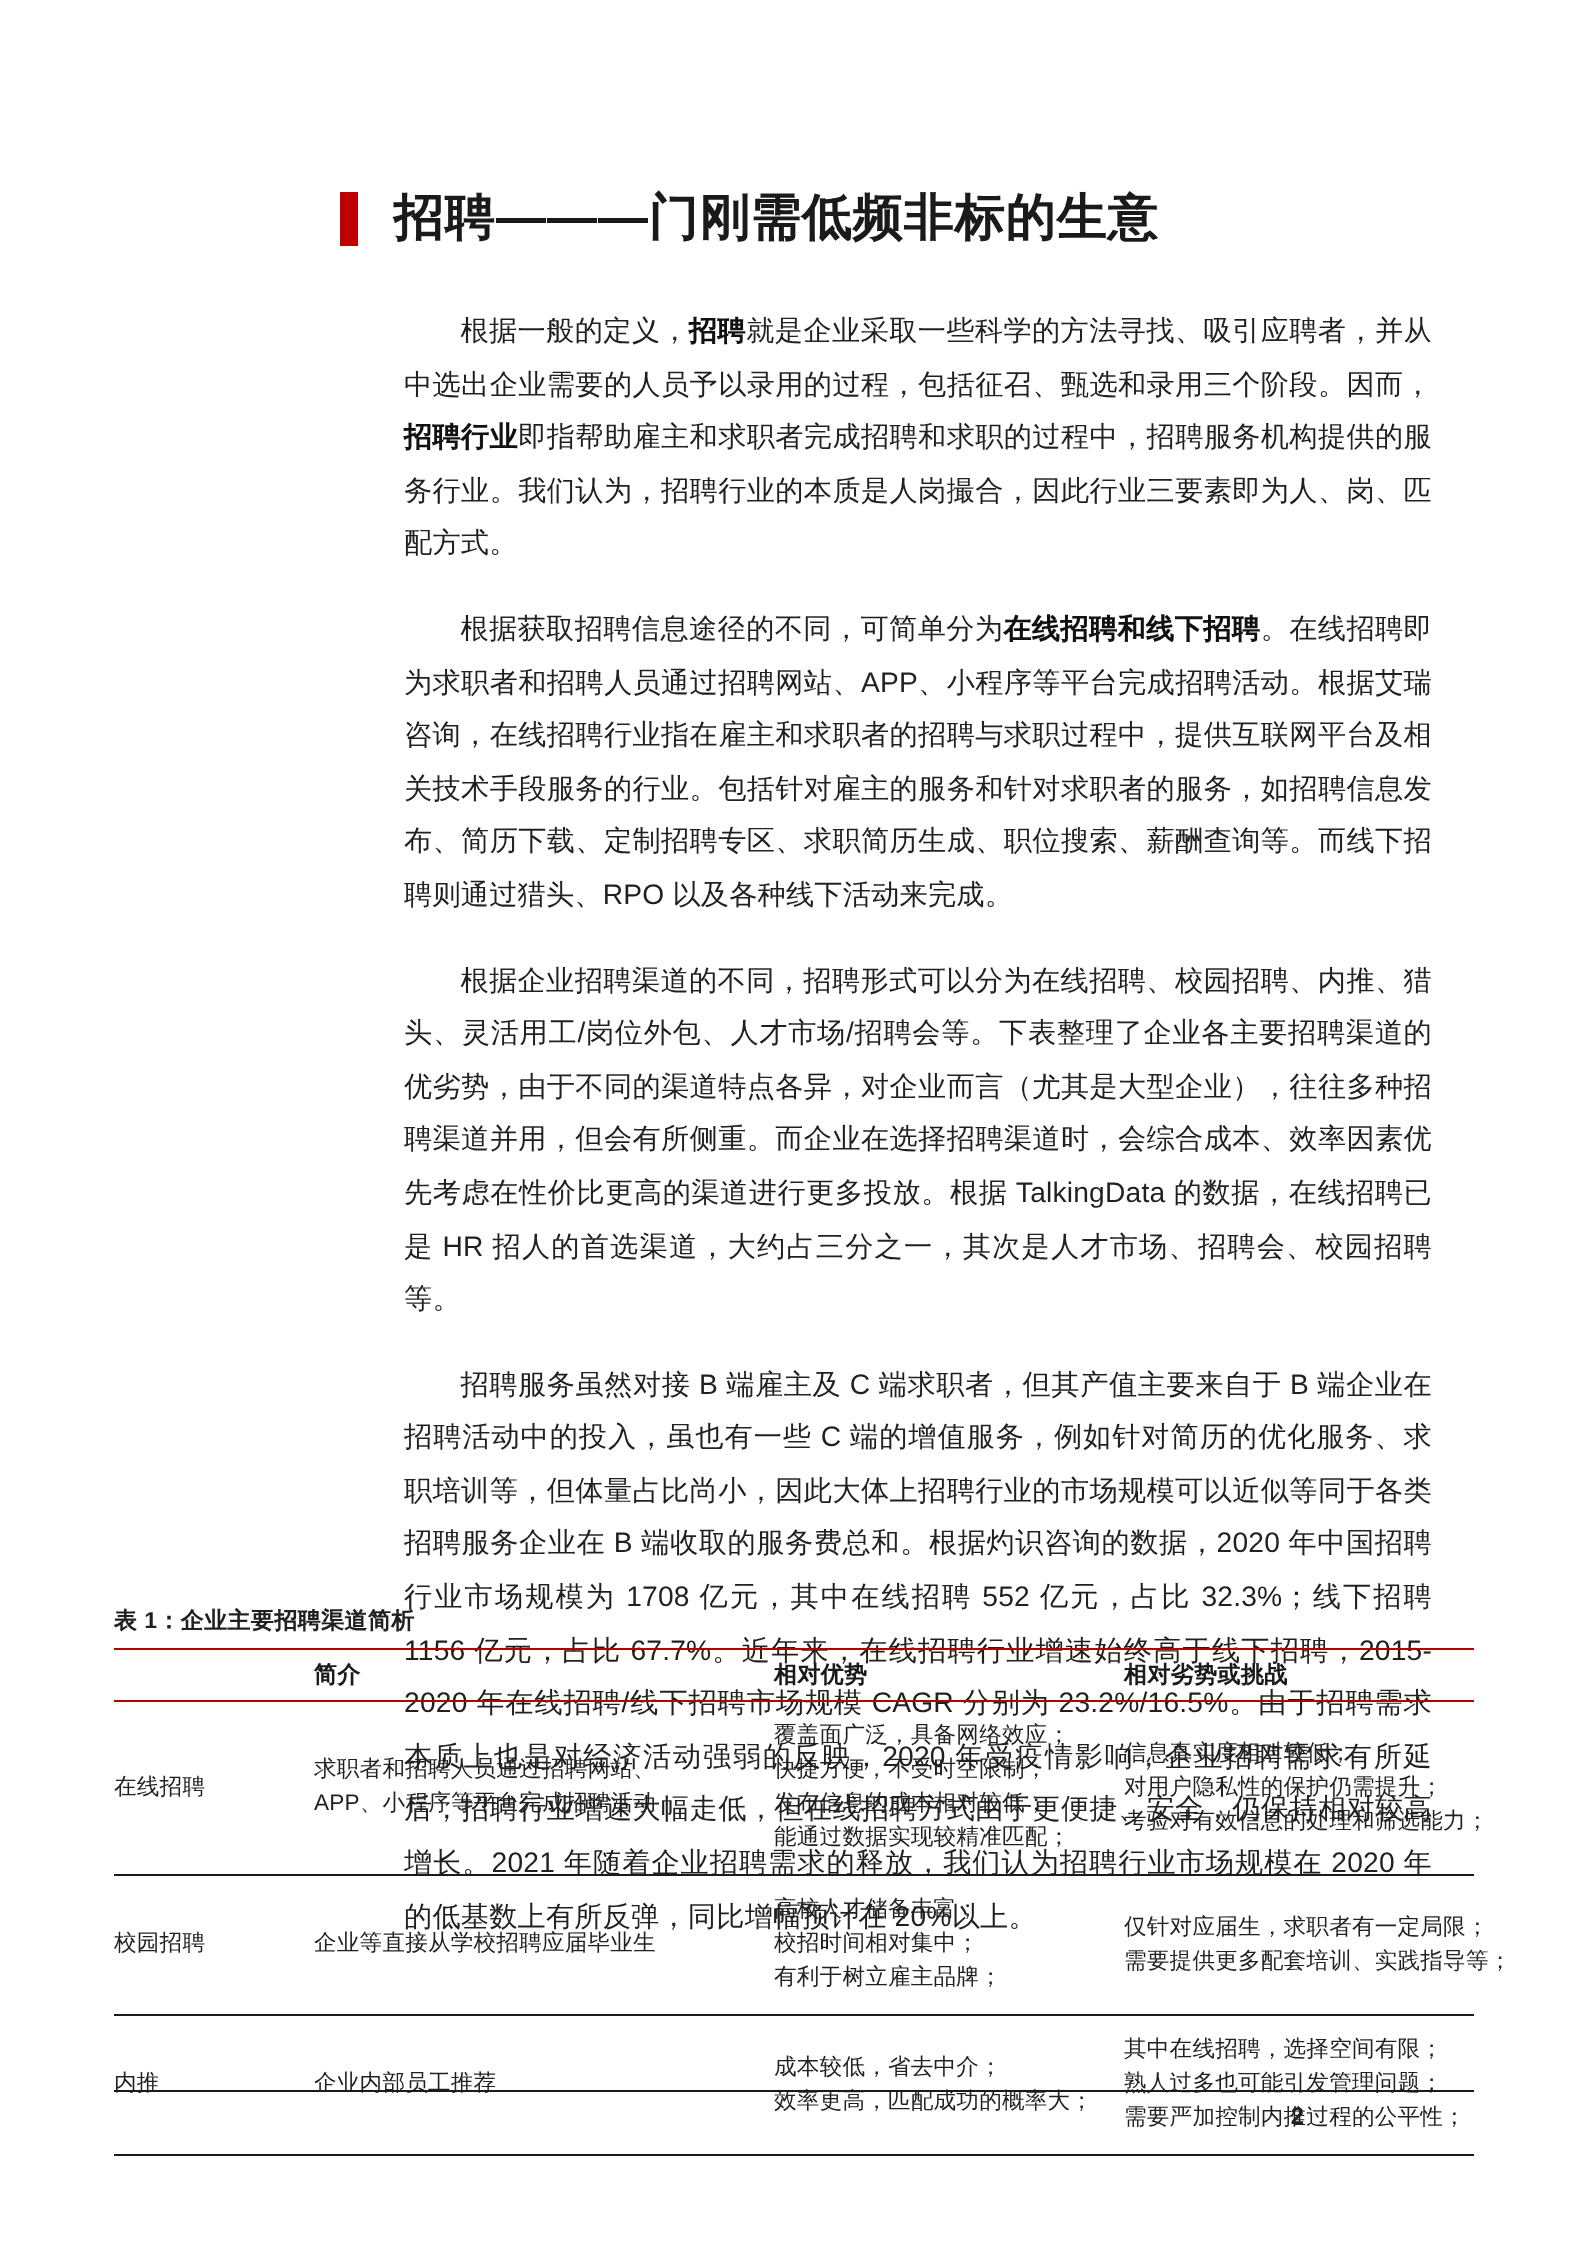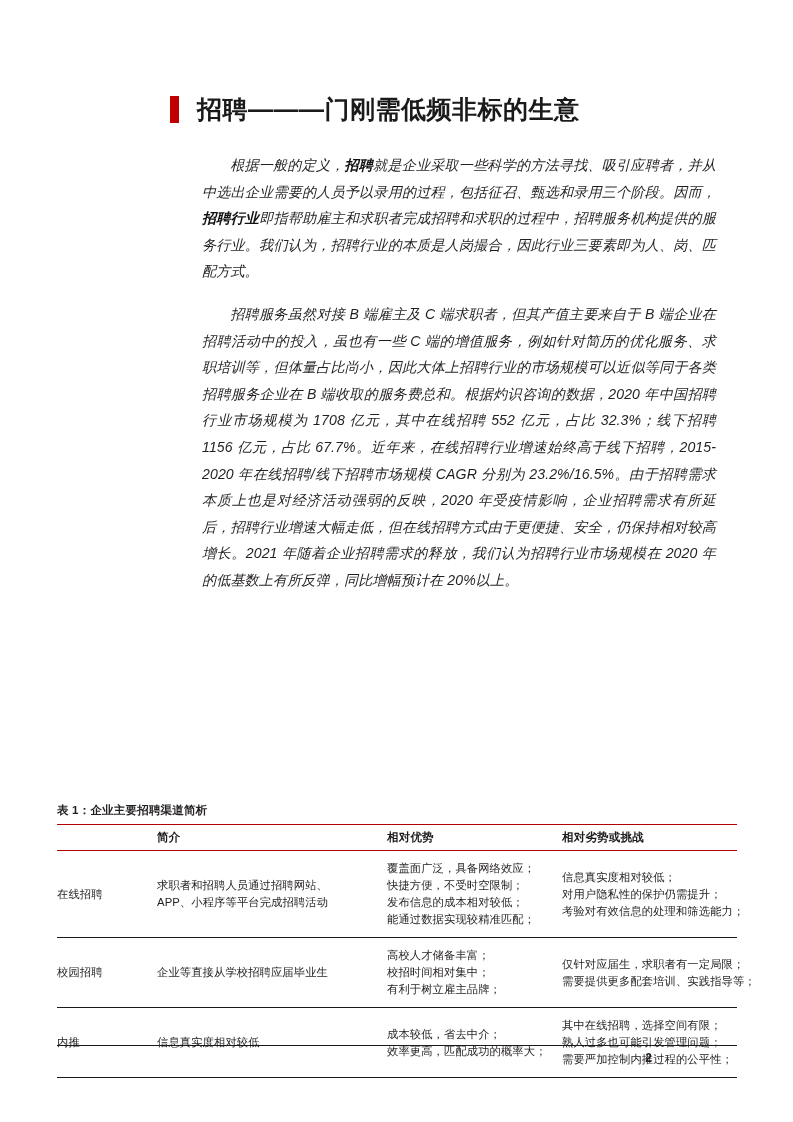--- a/index.html
+++ b/index.html
@@ -56,21 +56,20 @@
   }
   p.para {
     margin: 0 16px 16px 0;
     font-size: 14.1px;
     line-height: 26.6px;
     text-align: justify;
     text-justify: inter-ideograph;
     text-indent: 2em;
     color: #231f20;
     letter-spacing: 0.1px;
-    font-style: italic;
   }
   p.para b {
     font-weight: bold;
     color: #111;
   }
 
   
   .table-block {
     position: absolute;
     left: 57px;
@@ -147,20 +146,22 @@
 
 <div class="page">
 
   <div class="title-block">
     <span class="title-marker"></span>
     <span class="title-text">招聘———门刚需低频非标的生意</span>
   </div>
 
   <div class="body-col">
     <p class="para"><span>根据一般的定义，</span><b>招聘</b><span>就是企业采取一些科学的方法寻找、吸引应聘者，并从中选出企业需要的人员予以录用的过程，包括征召、甄选和录用三个阶段。因而，</span><b>招聘行业</b><span>即指帮助雇主和求职者完成招聘和求职的过程中，招聘服务机构提供的服务行业。我们认为，招聘行业的本质是人岗撮合，因此行业三要素即为人、岗、匹配方式。</span></p>
+    <p class="para"><span>根据获取招聘信息途径的不同，可简单分为</span><b>在线招聘和线下招聘</b><span>。在线招聘即为求职者和招聘人员通过招聘网站、APP、小程序等平台完成招聘活动。根据艾瑞咨询，在线招聘行业指在雇主和求职者的招聘与求职过程中，提供互联网平台及相关技术手段服务的行业。包括针对雇主的服务和针对求职者的服务，如招聘信息发布、简历下载、定制招聘专区、求职简历生成、职位搜索、薪酬查询等。而线下招聘则通过猎头、RPO 以及各种线下活动来完成。</span></p>
+    <p class="para"><span>根据企业招聘渠道的不同，招聘形式可以分为在线招聘、校园招聘、内推、猎头、灵活用工/岗位外包、人才市场/招聘会等。下表整理了企业各主要招聘渠道的优劣势，由于不同的渠道特点各异，对企业而言（尤其是大型企业），往往多种招聘渠道并用，但会有所侧重。而企业在选择招聘渠道时，会综合成本、效率因素优先考虑在性价比更高的渠道进行更多投放。根据 TalkingData 的数据，在线招聘已是 HR 招人的首选渠道，大约占三分之一，其次是人才市场、招聘会、校园招聘等。</span></p>
     <p class="para"><span>招聘服务虽然对接 B 端雇主及 C 端求职者，但其产值主要来自于 B 端企业在招聘活动中的投入，虽也有一些 C 端的增值服务，例如针对简历的优化服务、求职培训等，但体量占比尚小，因此大体上招聘行业的市场规模可以近似等同于各类招聘服务企业在 B 端收取的服务费总和。根据灼识咨询的数据，2020 年中国招聘行业市场规模为 1708 亿元，其中在线招聘 552 亿元，占比 32.3%；线下招聘 1156 亿元，占比 67.7%。近年来，在线招聘行业增速始终高于线下招聘，2015-2020 年在线招聘/线下招聘市场规模 CAGR 分别为 23.2%/16.5%。由于招聘需求本质上也是对经济活动强弱的反映，2020 年受疫情影响，企业招聘需求有所延后，招聘行业增速大幅走低，但在线招聘方式由于更便捷、安全，仍保持相对较高增长。2021 年随着企业招聘需求的释放，我们认为招聘行业市场规模在 2020 年的低基数上有所反弹，同比增幅预计在 20%以上。</span></p>
   </div>
 
   <div class="table-block">
     <div class="table-caption">表 1：企业主要招聘渠道简析</div>
     <table class="channels">
       <colgroup>
         <col class="c-name">
           <col class="c-desc">
           <col class="c-adv">
@@ -229,21 +230,21 @@
             </td>
           </tr>
           <tr>
             <td class="cell-name">
               <div class="lines">
                 <span>内推</span>
               </div>
             </td>
             <td class="cell-desc">
               <div class="lines">
-                <span>信息真实度相对较低</span>
+                <span>企业内部员工推荐</span>
               </div>
             </td>
             <td class="cell-adv">
               <div class="lines">
                 <span>成本较低，省去中介；</span>
                 <span>效率更高，匹配成功的概率大；</span>
               </div>
             </td>
             <td class="cell-dis">
               <div class="lines">

